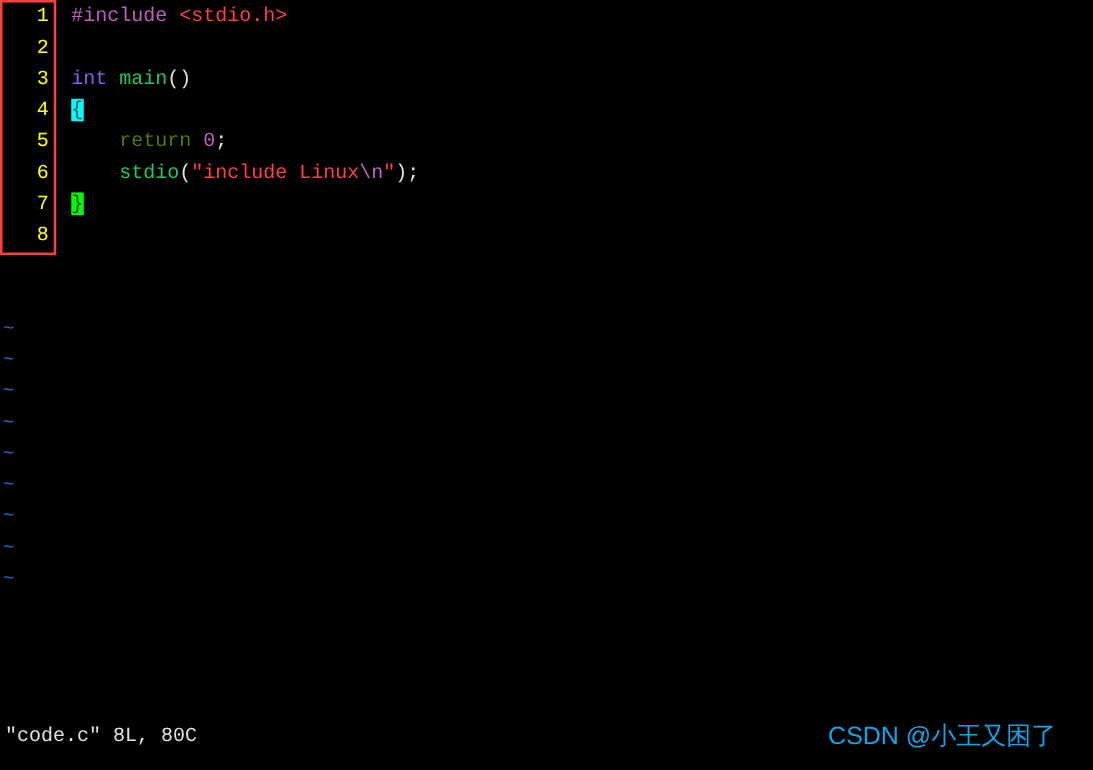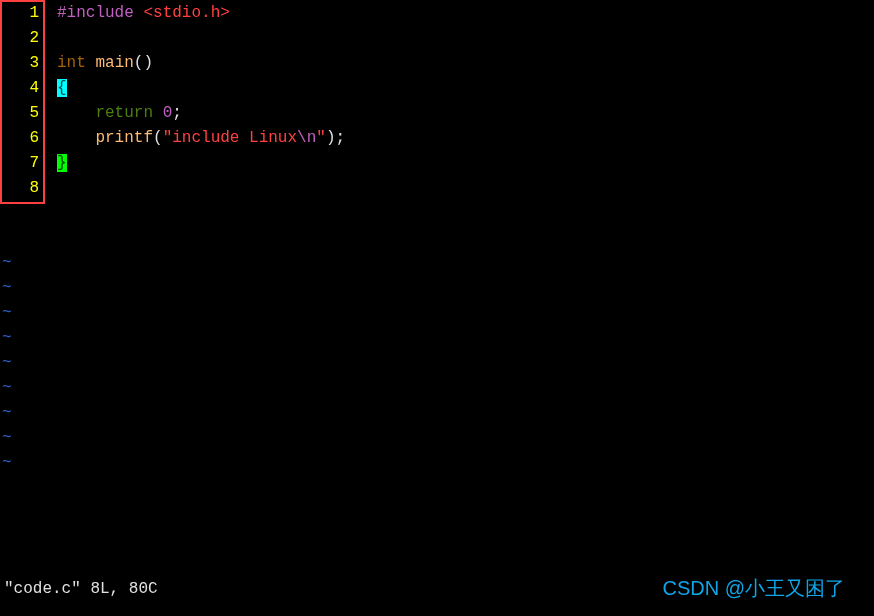--- a/index.html
+++ b/index.html
@@ -41,22 +41,22 @@
       color: #ffff00;
       font-weight: normal;
     }
     .line-content {
       padding-left: 12px;
       white-space: pre;
       display: flex;
     }
     .tok-preproc { color: #c060c0; }
     .tok-include { color: #ff4040; text-align: right; }
-    .tok-type { color: #a16207; }
-    .tok-ident { color: #fdba74; }
+    .tok-type { color: #8b5cf6; }
+    .tok-ident { color: #22c55e; }
     .tok-punct { color: #e0e0e0; }
     .tok-keyword { color: #4d7c0f; }
     .tok-number { color: #c060c0; }
     .tok-string { color: #ff4040; }
     .tok-escape { color: #c060c0; }
     .brace-match {
       background: #00ffff;
       color: #005050;
     }
     .brace-close {
@@ -121,21 +121,21 @@
   <div class="line">
     <span class="line-number">5</span>
     <span class="line-content">
       <span>    </span><span class="tok-keyword">return</span><span> </span><span class="tok-number">0</span><span class="tok-punct">;</span>
     </span>
   </div>
 
   <div class="line">
     <span class="line-number">6</span>
     <span class="line-content">
-      <span>    </span><span class="tok-ident">printf</span><span class="tok-punct">(</span><span class="tok-string">"</span><span class="tok-string">include Linux</span><span class="tok-escape">\n</span><span class="tok-string">"</span><span class="tok-punct">)</span><span class="tok-punct">;</span>
+      <span>    </span><span class="tok-ident">stdio</span><span class="tok-punct">(</span><span class="tok-string">"</span><span class="tok-string">include Linux</span><span class="tok-escape">\n</span><span class="tok-string">"</span><span class="tok-punct">)</span><span class="tok-punct">;</span>
     </span>
   </div>
 
   <div class="line">
     <span class="line-number">7</span>
     <span class="line-content">
       <span class="brace-close">}</span>
     </span>
   </div>
 

